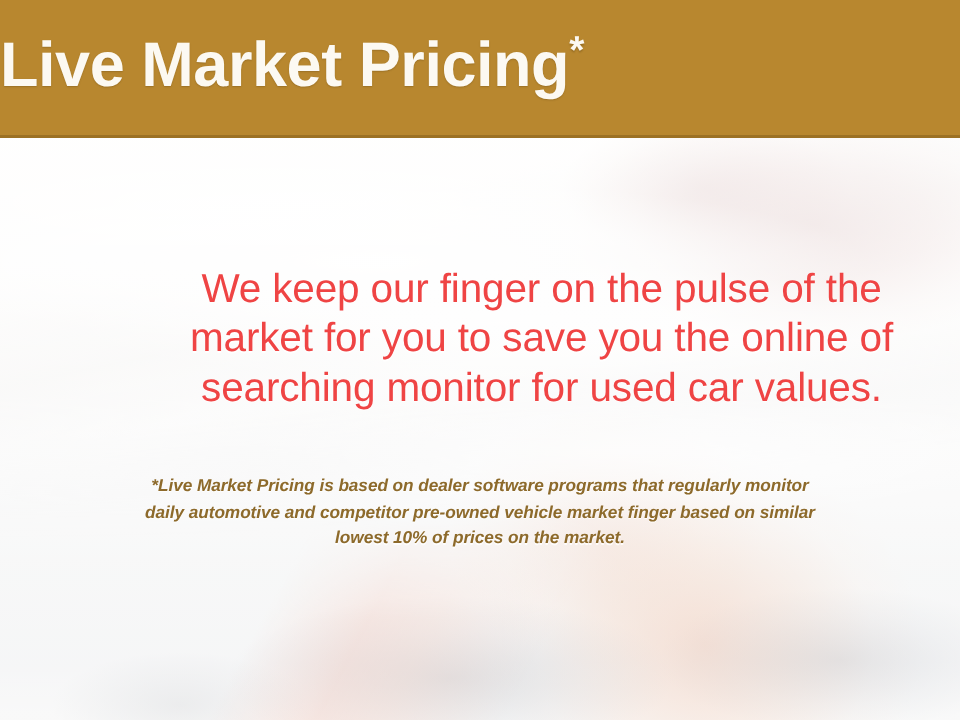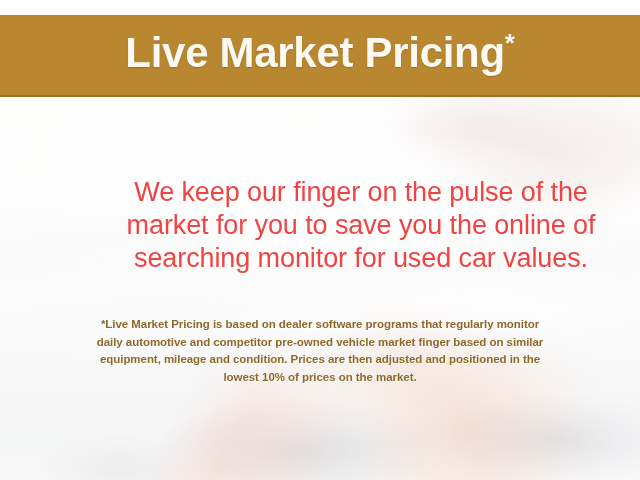--- a/index.html
+++ b/index.html
@@ -144,27 +144,26 @@
         rgba(255,255,255,0.60) 78%,
         rgba(255,255,255,0.56) 100%);
   }
 
   
   #header-banner {
     position: absolute;
     left: 0;
     top: 0;
     width: 640px;
-    height: 82px;
+    height: 92px;
     box-sizing: border-box;
     border-bottom: 2px solid #9c7124;
     display: flex;
     align-items: center;
-    justify-content: center;
-    margin-top: 15px;
+    justify-content: flex-start;
   }
 
   #header-title {
     color: #fcf9f2;
     font-size: 42px;
     font-weight: bold;
     letter-spacing: -0.3px;
     line-height: 1;
     white-space: nowrap;
     text-shadow: 0 1px 1px rgba(90,62,16,0.30);
@@ -201,20 +200,21 @@
     top: 316px;
     width: 576px;
     text-align: center;
     color: #8d6a2b;
     font-size: 11.5px;
     font-weight: bold;
     line-height: 17.5px;
     letter-spacing: -0.05px;
     margin: 0;
     text-shadow: 0 1px 0 rgba(255,255,255,0.8);
+    font-style: italic;
   }
   #disclaimer .ln { display: block; }
 </style>
 </head>
 <body>
 
 <div id="stage">
 
   <div class="bg-layer bg-base"></div>
   <div class="bg-layer bg-red-upper"></div>
@@ -231,17 +231,16 @@
 
   <p id="headline" style="color: #ef4444; margin-left: 41px;">
     <span class="ln">We keep our finger on the pulse of the</span>
     <span class="ln">market for you to save you the online of</span>
     <span class="ln">searching monitor for used car values.</span>
   </p>
 
   <p id="disclaimer" style="color: rgb(141, 106, 43);">
     <span class="ln">*Live Market Pricing is based on dealer software programs that regularly monitor</span>
     <span class="ln">daily automotive and competitor pre-owned vehicle market finger based on similar</span>
-    <span class="ln">equipment, mileage and condition. Prices are then adjusted and positioned in the</span>
     <span class="ln">lowest 10% of prices on the market.</span>
   </p>
 
 </div>
 
 </body></html>

